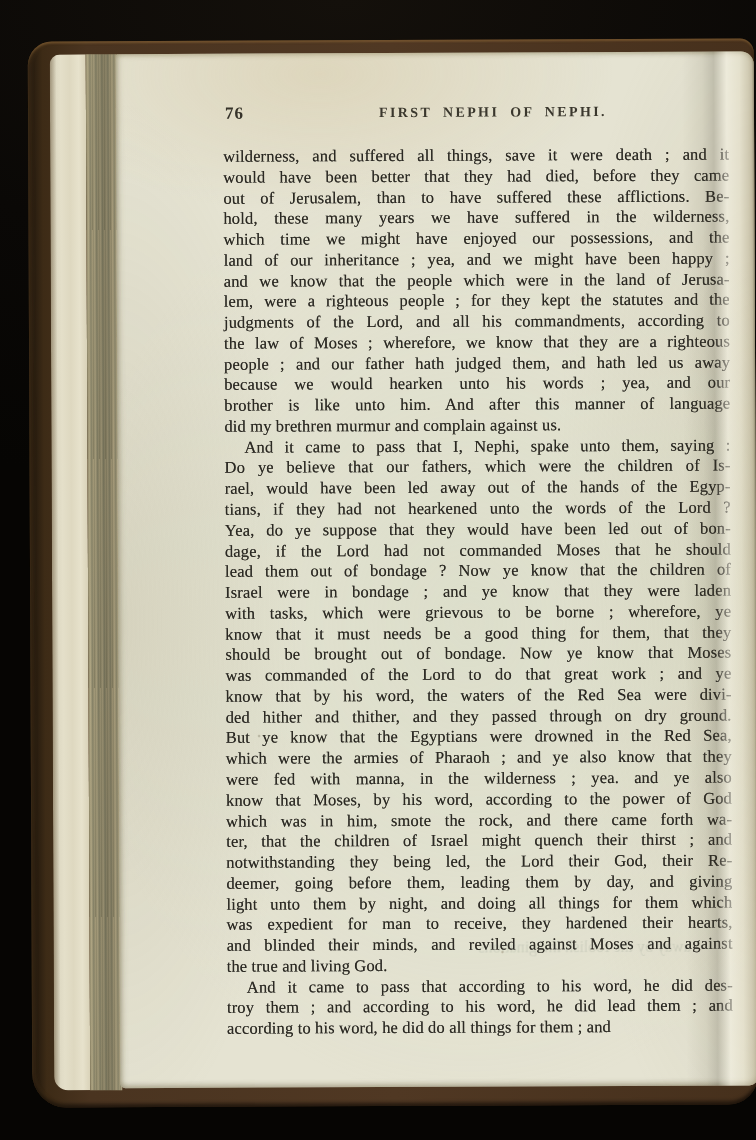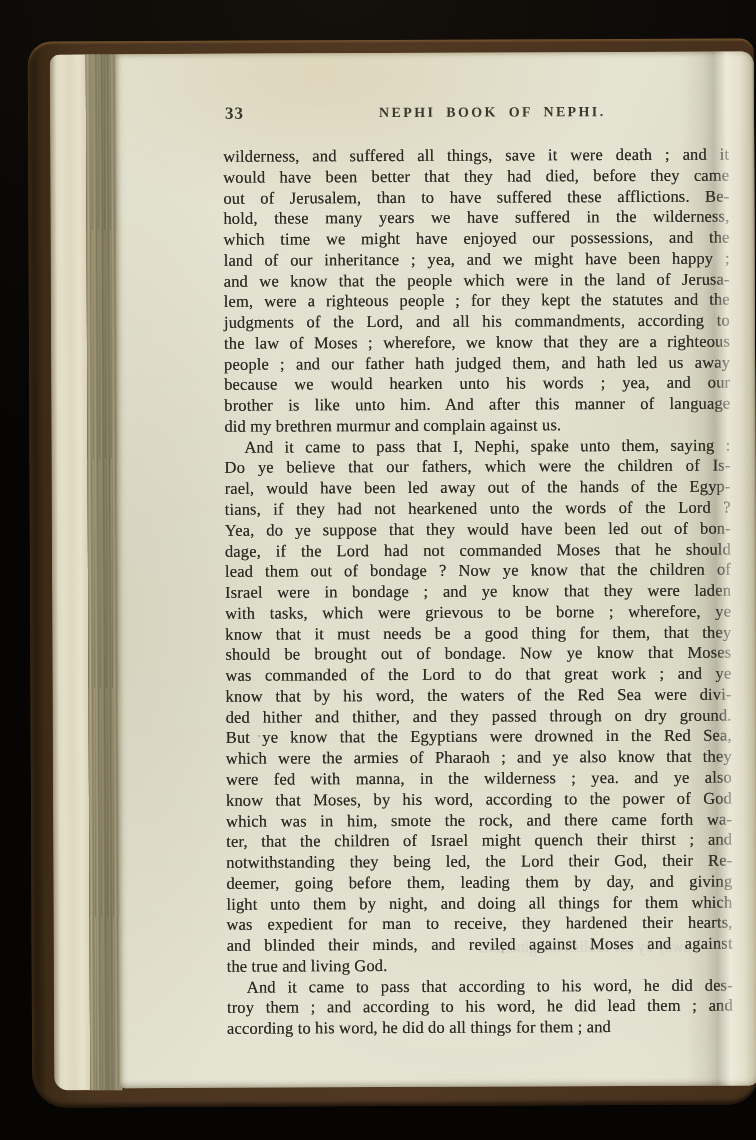--- a/index.html
+++ b/index.html
@@ -79,22 +79,22 @@
 </head>
 <body>
 
 <div class="scene">
   <div class="book">
     <div class="edge-pages-white"></div>
     <div class="edge-pages-olive"></div>
     <div class="page">
       <div class="texture"></div>
       <div class="header">
-        <span class="pagenum">33</span>
-        <span class="title">NEPHI BOOK OF NEPHI.</span>
+        <span class="pagenum">76</span>
+        <span class="title">FIRST NEPHI OF NEPHI.</span>
       </div>
       <div class="text-block">
           <div class="line">wilderness, and suffered all things, save it were death ; and it</div>
           <div class="line">would have been better that they had died, before they came</div>
           <div class="line">out of Jerusalem, than to have suffered these afflictions.  Be-</div>
           <div class="line">hold, these many years we have suffered in the wilderness,</div>
           <div class="line">which time we might have enjoyed our possessions, and the</div>
           <div class="line">land of our inheritance ; yea, and we might have been happy ;</div>
           <div class="line">and we know that the people which were in the land of Jerusa-</div>
           <div class="line">lem, were a righteous people ; for they kept the statutes and the</div>

